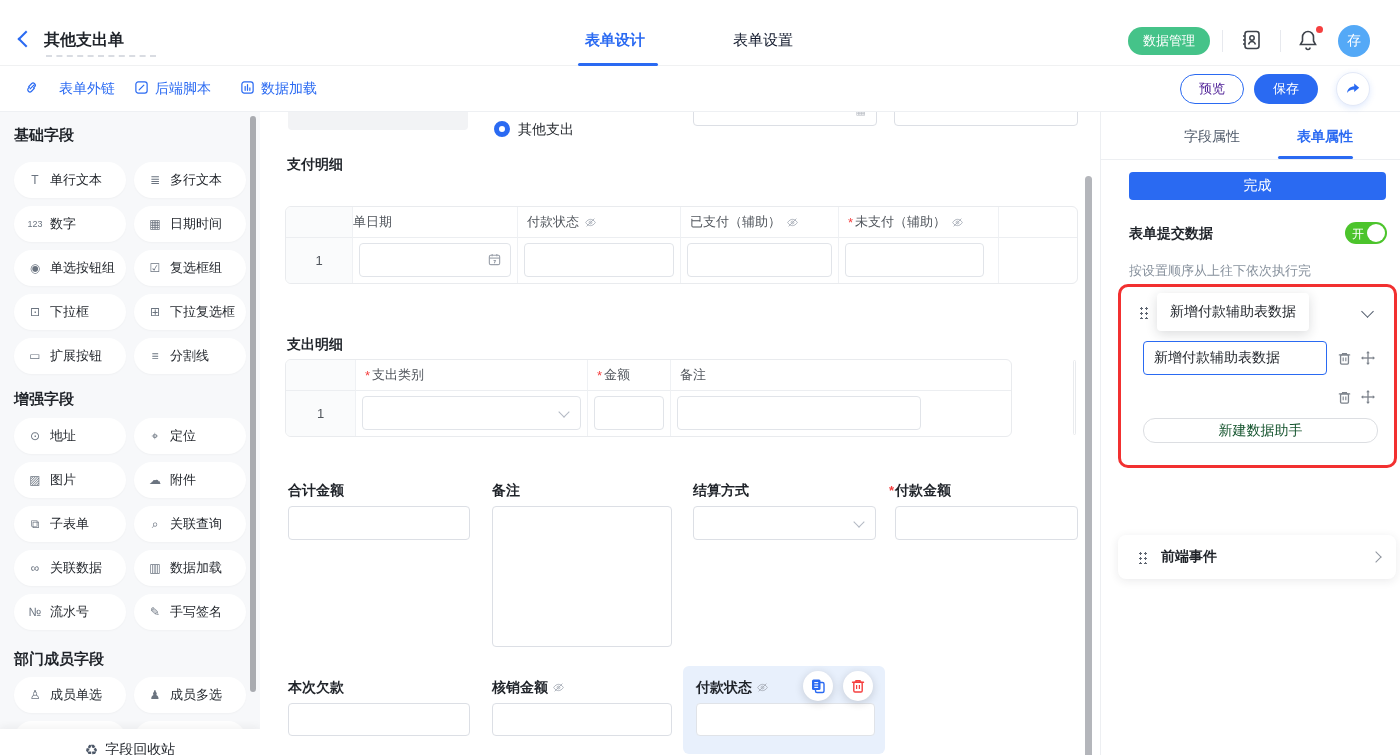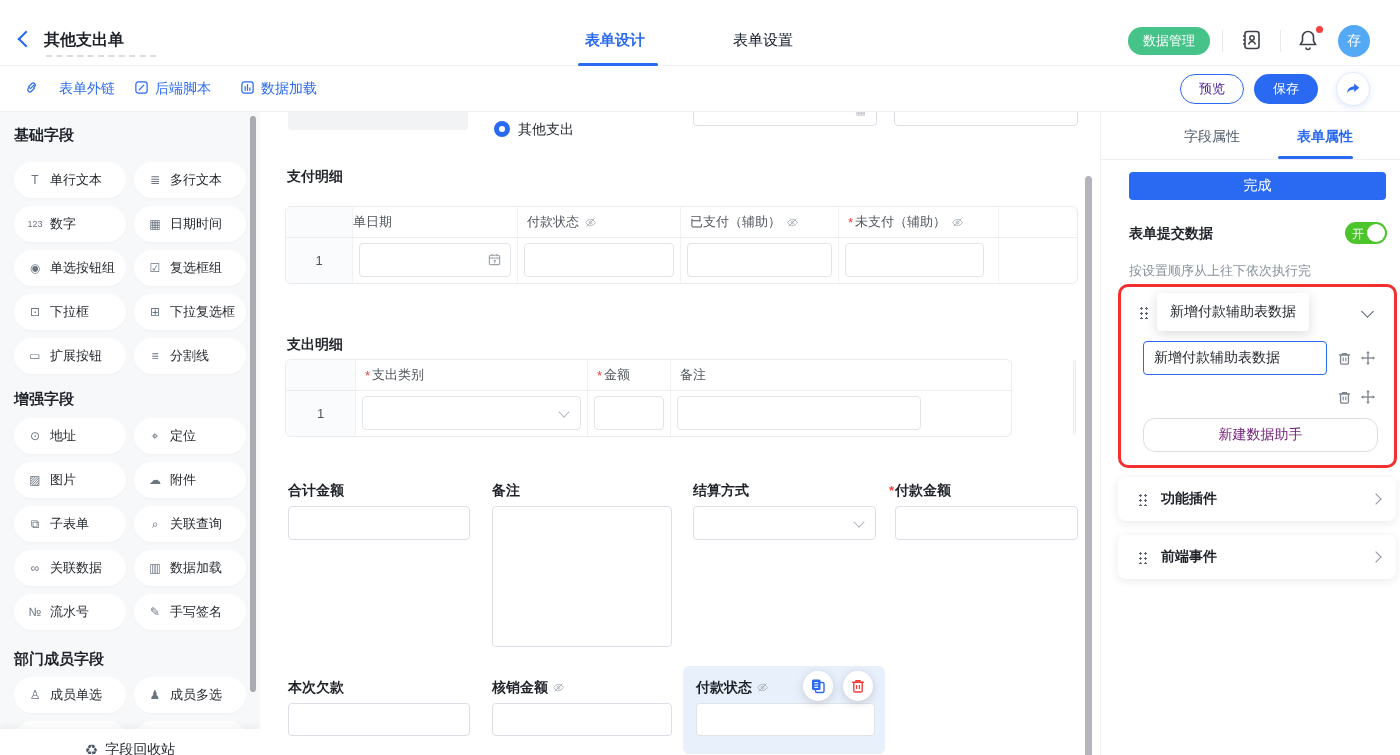--- a/index.html
+++ b/index.html
@@ -74,21 +74,21 @@
   .hint { position:absolute; left:28px; top:150px; font-size:13px; color:#86909c; }
   .redbox { position:absolute; left:17px; top:172px; width:279px; height:184px; border:3px solid #f23030; border-radius:10px; background:#fff; }
   .dots { width:9px; height:13px; background-image:radial-gradient(#5d6470 1.3px, transparent 1.4px); background-size:5px 5px; background-position:0 0; flex:none; }
   .name-chip { position:absolute; left:36px; top:6px; width:152px; height:38px; background:#fff; border-radius:4px; box-shadow:0 3px 12px rgba(31,35,41,.16); display:flex; align-items:center; justify-content:center; font-size:14px; cursor:grab; }
   .redbox .r-dots { position:absolute; left:18px; top:19px; cursor:grab; }
   .redbox .r-chev { position:absolute; right:22px; top:20px; width:9px; height:9px; border-right:1.7px solid #4e5969; border-bottom:1.7px solid #4e5969; transform:rotate(45deg); cursor:pointer; }
   .asst-in { position:absolute; left:22px; width:184px; height:34px; border-radius:4px; font-size:14px; padding:0 10px; font-family:inherit; color:#1f2329; }
   .asst-in.focus { border:1.5px solid #2a6af2; }
   .asst-in.normal { border:1px solid #d5d9df; }
   .row-ic { position:absolute; width:18px; height:18px; cursor:pointer; display:flex; align-items:center; justify-content:center; }
-  .btn-newasst { position:absolute; left:22px; top:131px; width:235px; height:34px; background:#fff; border:1px solid #dcdee2; border-radius:12px; font-size:14px; color:#701a75; cursor:pointer; }
+  .btn-newasst { position:absolute; left:22px; top:131px; width:235px; height:25px; background:#fff; border:1px solid #dcdee2; border-radius:12px; font-size:14px; color:#14532d; cursor:pointer; }
   .pcard { position:absolute; left:17px; width:278px; height:44px; background:#fff; border-radius:8px; box-shadow:0 2px 10px rgba(31,35,41,.09); display:flex; align-items:center; padding:0 16px 0 20px; gap:14px; cursor:pointer; }
   .pcard .lbl { font-size:14px; font-weight:bold; flex:1; }
   .chev-r { width:8px; height:8px; border-right:1.6px solid #8f959e; border-bottom:1.6px solid #8f959e; transform:rotate(-45deg); flex:none; }
   .post-row { position:absolute; left:17px; top:482px; width:278px; height:22px; display:flex; align-items:center; cursor:pointer; }
   .blue-bar { width:4px; height:15px; background:#2a6af2; border-radius:2px; margin-right:7px; flex:none; }
   .post-row .lbl { font-size:14px; font-weight:bold; }
   .help-c { width:16px; height:16px; border-radius:50%; background:#2a6af2; color:#fff; font-size:11px; display:flex; align-items:center; justify-content:center; margin-left:6px; flex:none; }
   .post-row .spacer { flex:1; }
 
   .eye svg { display:block; }
@@ -266,21 +266,21 @@
   <div class="canvas">
     <div class="cut-gray" style="left:28px;top:-11px;width:180px;height:29px;"></div>
     <div class="cin" style="left:433px;top:-12px;width:184px;height:26px;">
         <span style="position:absolute;right:10px;top:3px;color:#b6bac2;font-size:11px;">▦</span>
       </div>
     <div class="cin" style="left:634px;top:-12px;width:184px;height:26px;"></div>
 
     <span class="radio-dot" style="left:234px;top:9px;"></span>
     <span class="radio-lab" style="position:absolute;left:258px;top:9px;">其他支出</span>
 
-    <div class="c-sec" style="left:27px;top:56px;">支付明细</div>
+    <div class="c-sec" style="left:27px;top:44px;">支付明细</div>
     <div class="tbl" style="left:25px;top:94px;width:793px;grid-template-columns:67px 165px 163px 158px 160px 1fr;grid-template-rows:31px 45px;">
       <div class="hc rownum"></div>
       <div class="hc">
           <span style="margin-left:-9px;">单日期</span>
         </div>
       <div class="hc">
           <span>付款状态</span>
           <span class="eye">
             <svg width="13" height="13" viewBox="0 0 16 16">
               <path d="M2 8c1.8-2.6 3.9-3.9 6-3.9S12.2 5.4 14 8c-1.8 2.6-3.9 3.9-6 3.9S3.8 10.6 2 8z" fill="none" stroke="#a9aeb8" stroke-width="1.1"></path>
@@ -463,25 +463,20 @@
       <div class="row-ic" style="left:238px;top:101px;">
           <svg width="16" height="16" viewBox="0 0 16 16">
             <line x1="8" y1="2.5" x2="8" y2="13.5" stroke="#7d838c" stroke-width="1.3"></line>
             <line x1="2.5" y1="8" x2="13.5" y2="8" stroke="#7d838c" stroke-width="1.3"></line>
             <path d="M8 1l1.8 2.2H6.2z M8 15l1.8-2.2H6.2z M1 8l2.2-1.8v3.6z M15 8l-2.2-1.8v3.6z" fill="#7d838c"></path>
           </svg>
         </div>
       <button class="btn-newasst">新建数据助手</button>
     </div>
 
-    <div class="pcard" style="top:365px;">
-      <span class="dots"></span>
-      <span class="lbl">功能插件</span>
-      <span class="chev-r"></span>
-    </div>
     <div class="pcard" style="top:423px;">
       <span class="dots"></span>
       <span class="lbl">前端事件</span>
       <span class="chev-r"></span>
     </div>
 
   </div>
 
 </div>
 

